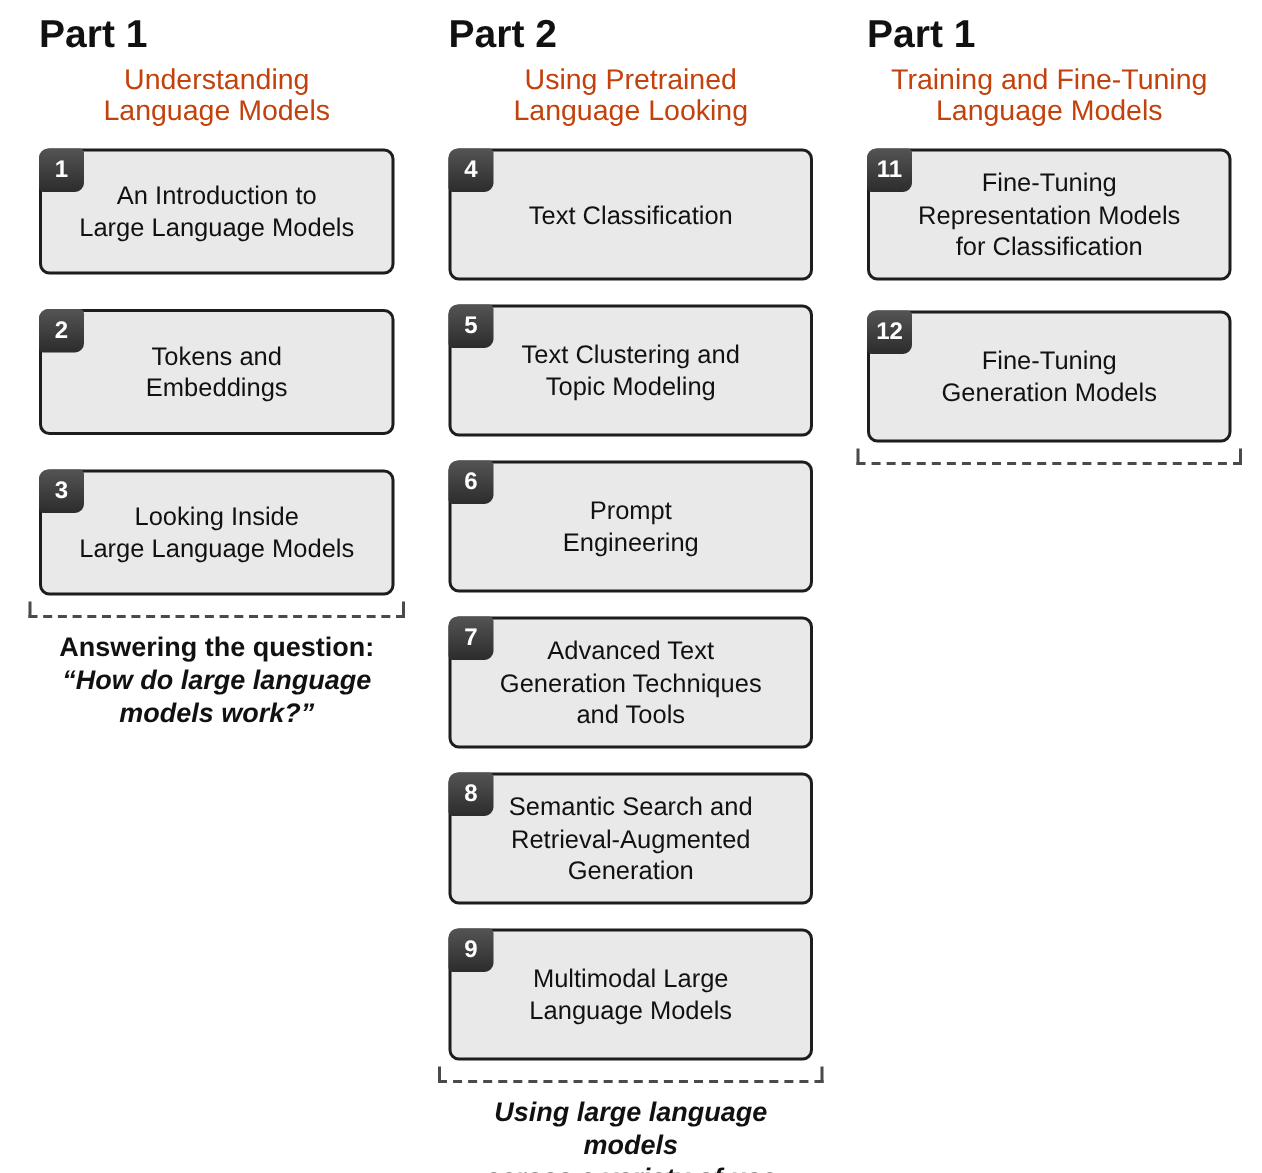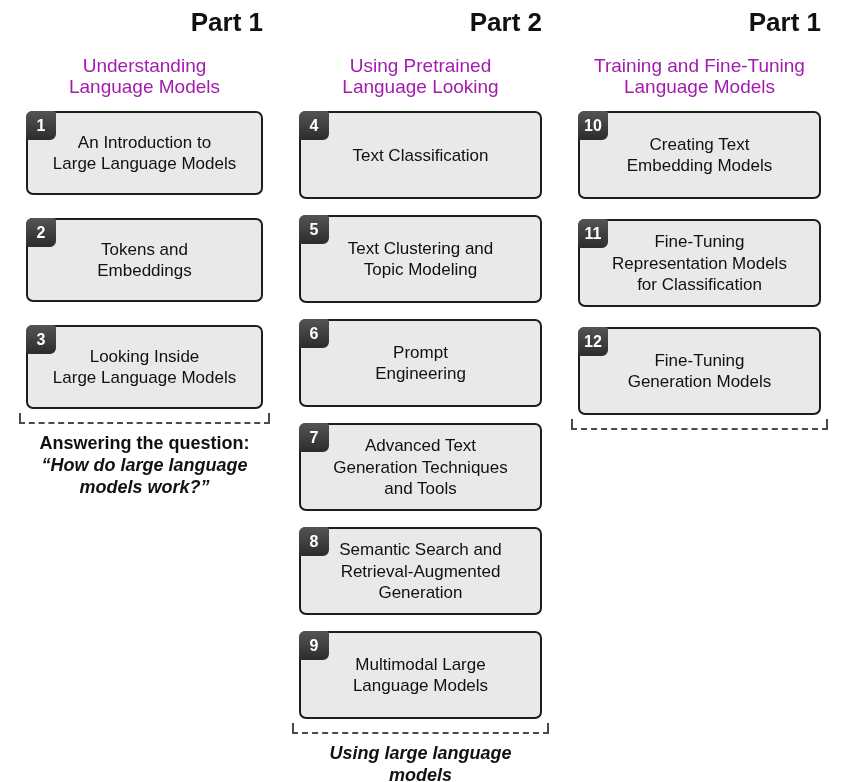--- a/index.html
+++ b/index.html
@@ -14,32 +14,32 @@
   .canvas {
     display: flex;
     justify-content: space-between;
     padding: 8px 20px 0 26px;
     width: 841px;
   }
   .col { width: 243px; display: flex; flex-direction: column; }
   .col-1 { width: 237px; }
 
   .part-title {
-    text-align: right;
+    text-align: left;
     font-size: 26px;
     font-weight: bold;
     line-height: 1.1;
   }
   .part-subtitle {
     text-align: center;
     font-size: 19px;
-    color: #a21caf;
+    color: #c2410c;
     line-height: 1.15;
     white-space: pre-line;
-    margin-top: 18px;
+    margin-top: 6px;
   }
 
   .chapters { margin-top: 13px; display: flex; flex-direction: column; }
   .col-1 .chapters { gap: 23px; }
   .col-2 .chapters { gap: 16px; }
   .col-3 .chapters { gap: 20px; }
 
   .chapter {
     position: relative;
     background: #e9e9e9;
@@ -178,25 +178,20 @@
 across a variety of use cases.</div>
     </div>
   </div>
 
   <div class="col col-3">
     <div class="part-title">Part 1</div>
     <div class="part-subtitle">Training and Fine-Tuning
 Language Models</div>
     <div class="chapters">
       <div class="chapter">
-        <span class="badge">10</span>
-        <span class="chapter-label">Creating Text
-Embedding Models</span>
-      </div>
-      <div class="chapter">
         <span class="badge">11</span>
         <span class="chapter-label">Fine-Tuning
 Representation Models
 for Classification</span>
       </div>
       <div class="chapter">
         <span class="badge">12</span>
         <span class="chapter-label">Fine-Tuning
 Generation Models</span>
       </div>

